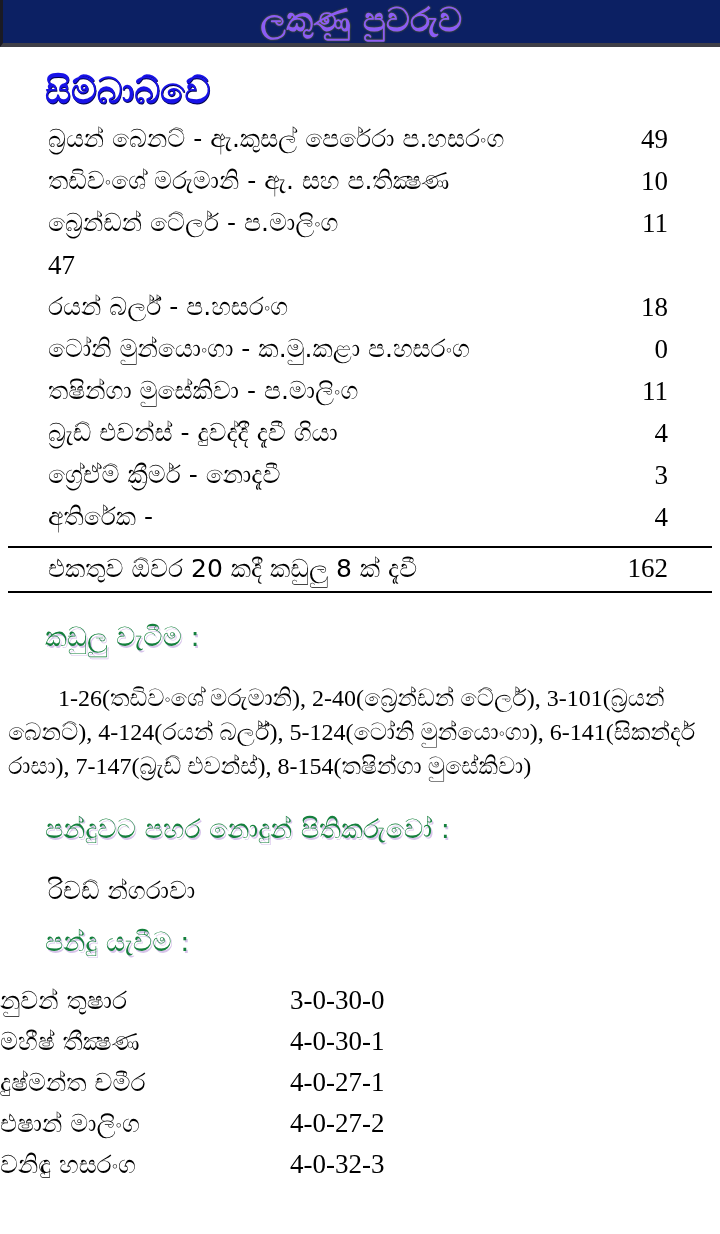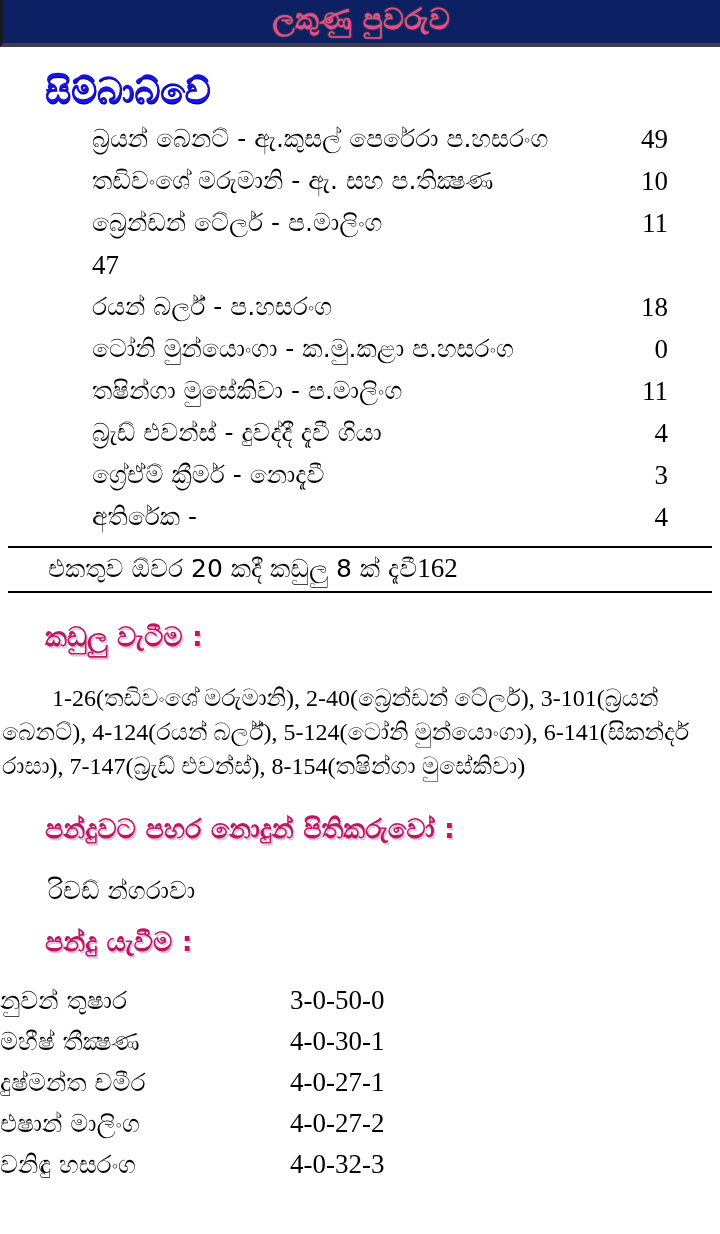--- a/index.html
+++ b/index.html
@@ -17,72 +17,73 @@
     width: 720px;
     height: 47px;
     background: #0c2063;
     border-left: 3px solid #1a1a24;
     border-bottom: 4px solid #3f3f47;
     display: flex;
     align-items: center;
     justify-content: center;
   }
   .header-bar .title {
-    color: #ec4899;
-    font-size: 29px;
+    color: #8b5cf6;
+    font-size: 33px;
     font-weight: bold;
     letter-spacing: 0.5px;
     text-shadow: 0 0 2px #7a7a10;
     line-height: 1;
     padding-bottom: 4px;
   }
   .team-title {
     margin: 26px 0 6px 45px;
     color: #1813e8;
     font-size: 36px;
     font-weight: bold;
     text-shadow: 0.5px 0.5px 0 #00004a;
     line-height: 1;
   }
-  .bat-list { margin-top: 9px; padding-left: 44px; }
+  .bat-list { margin-top: 9px; }
   .bat-row {
     display: flex;
     justify-content: space-between;
     align-items: center;
     padding: 0 52px 0 48px;
     height: 42px;
     font-size: 25px;
   }
   .bat-row .dismissal { white-space: nowrap; }
   .runs, .total-runs, .figures {
     font-family: "Liberation Serif", "DejaVu Serif", serif;
     font-size: 27px;
   }
   .total-row {
     margin: 8px 8px 0 8px;
     border-top: 2.5px solid #000000;
     border-bottom: 2.5px solid #000000;
     padding: 5px 44px 7px 40px;
     display: flex;
+    justify-content: space-between;
     align-items: center;
     font-size: 25px;
   }
   .section-heading {
-    color: #be185d;
-    font-weight: bold;
+    color: #15803d;
+    font-weight: normal;
     font-size: 27px;
     margin-left: 45px;
     text-shadow: 1.5px 1.5px 0 #d7c3ea;
     line-height: 1.2;
   }
   .heading-fow   { margin-top: 28px; }
   .heading-dnb   { margin-top: 30px; }
   .heading-bowl  { margin-top: 20px; }
   .fow-text {
-    margin: 28px 12px 0 2px;
+    margin: 28px 12px 0 8px;
     font-size: 24px;
     line-height: 34px;
     text-indent: 50px;
     font-family: "Liberation Serif", "DejaVu Serif", serif;
   }
   .dnb-text {
     margin: 30px 0 0 48px;
     font-size: 25px;
   }
   .bowl-list { margin-top: 22px; }
@@ -156,21 +157,21 @@
 
 <h2 class="section-heading heading-dnb">පන්දුවට පහර නොදුන් පිතිකරුවෝ :</h2>
 
 <p class="dnb-text">රිචඩ් න්ගරාවා</p>
 
 <h2 class="section-heading heading-bowl">පන්දු යැවීම :</h2>
 
 <div class="bowl-list">
   <div class="bowl-row">
     <span class="bowler-name">නුවන් තුෂාර</span>
-    <span class="figures">3-0-50-0</span>
+    <span class="figures">3-0-30-0</span>
   </div>
   <div class="bowl-row">
     <span class="bowler-name">මහීෂ් තීක්‍ෂණ</span>
     <span class="figures">4-0-30-1</span>
   </div>
   <div class="bowl-row">
     <span class="bowler-name">දුෂ්මන්ත චමීර</span>
     <span class="figures">4-0-27-1</span>
   </div>
   <div class="bowl-row">

